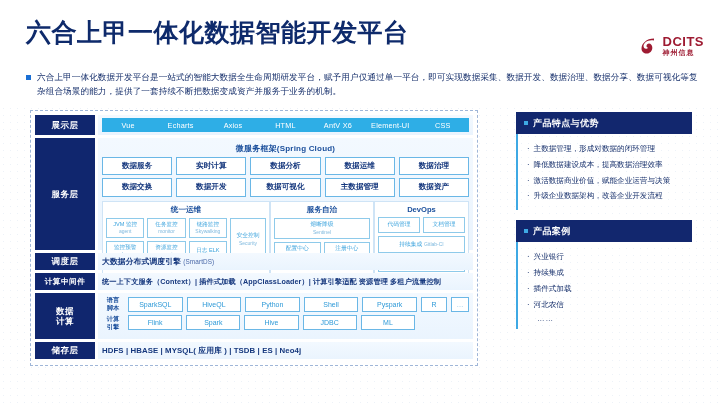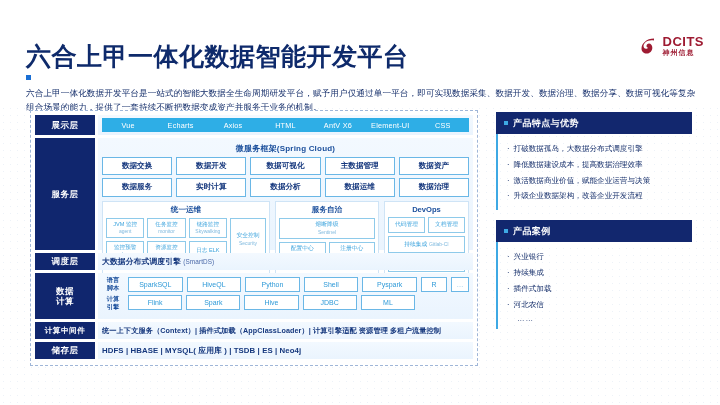--- a/index.html
+++ b/index.html
@@ -33,28 +33,28 @@
   .logo-text { line-height: 1; }
   .logo-en {
     font-size: 13px; font-weight: 700; color: #9e1b32; letter-spacing: .5px;
   }
   .logo-cn {
     font-size: 7px; font-weight: 700; color: #9e1b32; letter-spacing: 1px;
     margin-top: 1px;
   }
 
   .page-title {
-    position: absolute; left: 26px; top: 40px;
+    position: absolute; left: 26px; top: 16px;
     font-size: 25px; font-weight: 700; color: #0e2a6b;
     letter-spacing: .5px;
   }
 
   .subtitle-wrap {
     position: absolute; left: 26px; top: 70px; width: 672px;
-    display: flex; gap: 6px; flex-direction: column;
+    display: flex; gap: 6px;
   }
   .sq-bullet {
     width: 5px; height: 5px; background: #1a6fd4; margin-top: 5px; flex: 0 0 auto;
   }
   .subtitle {
     font-size: 8.6px; line-height: 1.65; color: #17306c; letter-spacing: .1px;
   }
 
   
   .diagram {
@@ -106,21 +106,21 @@
   .func-cell {
     flex: 1 1 0;
     border: 1px solid #6ab7e6;
     background: #ffffff;
     color: #16387e;
     font-size: 7.6px; font-weight: 700;
     text-align: center;
     padding: 3.2px 0;
   }
 
-  .three-cols { display: flex; gap: 5px; }
+  .three-cols { display: flex; }
   .col-box {
     background: #ffffff;
     border: 1px solid #cfe4f6;
     padding: 2px 3px 3px;
     display: flex; flex-direction: column;
   }
   .col-ops { flex: 0 0 168px; }
   .col-gov { flex: 0 0 104px; }
   .col-devops { flex: 1 1 auto; }
   .col-title {
@@ -200,21 +200,21 @@
     border: 1px solid #6ab7e6; background: #ffffff;
     color: #2f9ad8; font-size: 7px; text-align: center;
     padding: 3px 0;
   }
   .dc-cell.narrow { flex: 0 0 26px; }
   .dc-cell.dots { flex: 0 0 18px; color:#8cc6e8; }
   .dc-spacer { flex: 0 0 50px; }
 
   
   .side { position: absolute; left: 496px; top: 112px; width: 196px; }
-  .card { margin-bottom: 10px; }
+  .card { margin-bottom: 10px; margin-left: 20px; }
   .card-head {
     background: #12276e;
     color: #ffffff;
     font-size: 9px; font-weight: 700;
     padding: 4.5px 8px;
     display: flex; align-items: center; gap: 5px;
     letter-spacing: .4px;
   }
   .head-bullet { width: 4px; height: 4px; background: #3ea9e4; flex: 0 0 auto; }
   .card-body {
@@ -269,32 +269,32 @@
   </div>
 
   <div class="layer-row" style="height:112px">
     <div class="layer-label">服务层</div>
     <div class="layer-body svc-body">
 
       <div class="micro-title">微服务框架(Spring Cloud)</div>
 
       <div class="func-grid">
         <div class="func-row">
+          <div class="func-cell">数据服务</div>
+          <div class="func-cell">实时计算</div>
+          <div class="func-cell">数据分析</div>
+          <div class="func-cell">数据运维</div>
+          <div class="func-cell">数据治理</div>
+        </div>
+        <div class="func-row">
           <div class="func-cell">数据交换</div>
           <div class="func-cell">数据开发</div>
           <div class="func-cell">数据可视化</div>
           <div class="func-cell">主数据管理</div>
           <div class="func-cell">数据资产</div>
-        </div>
-        <div class="func-row">
-          <div class="func-cell">数据服务</div>
-          <div class="func-cell">实时计算</div>
-          <div class="func-cell">数据分析</div>
-          <div class="func-cell">数据运维</div>
-          <div class="func-cell">数据治理</div>
         </div>
       </div>
 
       <div class="three-cols">
 
         <div class="col-box col-ops">
           <div class="col-title">统一运维</div>
           <div class="ops-wrap">
             <div class="ops-grid">
               <div class="ops-line">
@@ -383,20 +383,27 @@
 
   <div class="layer-row" style="height:17px">
     <div class="layer-label">调度层</div>
     <div class="layer-body">
       <div class="center-line">
         <span>大数据分布式调度引擎</span>&nbsp;<span class="en">(SmartDS)</span>
       </div>
     </div>
   </div>
 
+  <div class="layer-row" style="height:17px">
+    <div class="layer-label" style="font-size:7.6px">计算中间件</div>
+    <div class="layer-body">
+      <div class="center-line small">统一上下文服务（Context）| 插件式加载（AppClassLoader）| 计算引擎适配 资源管理 多租户流量控制</div>
+    </div>
+  </div>
+
   <div class="layer-row" style="height:46px">
     <div class="layer-label">
       <div>
         <div>数据</div>
         <div>计算</div>
       </div>
     </div>
     <div class="layer-body dc-body">
       <div class="dc-row">
         <div class="dc-tag">
@@ -424,46 +431,39 @@
           <div class="dc-cell">Hive</div>
           <div class="dc-cell">JDBC</div>
           <div class="dc-cell">ML</div>
           <div class="dc-spacer"></div>
         </div>
       </div>
     </div>
   </div>
 
   <div class="layer-row" style="height:17px">
-    <div class="layer-label" style="font-size:7.6px">计算中间件</div>
-    <div class="layer-body">
-      <div class="center-line small">统一上下文服务（Context）| 插件式加载（AppClassLoader）| 计算引擎适配 资源管理 多租户流量控制</div>
-    </div>
-  </div>
-
-  <div class="layer-row" style="height:17px">
     <div class="layer-label">储存层</div>
     <div class="layer-body">
       <div class="center-line">HDFS | HBASE | MYSQL( 应用库 ) | TSDB | ES | Neo4j</div>
     </div>
   </div>
 
 </div>
 
 <div class="side">
 
   <div class="card">
     <div class="card-head">
       <span class="head-bullet"></span>
       <span>产品特点与优势</span>
     </div>
     <div class="card-body">
       <div class="card-item">
         <span class="dot-bullet">·</span>
-        <span>打破数据孤岛，大数据分布式调度引擎</span>
+        <span>主数据管理，形成对数据的闭环管理</span>
       </div>
       <div class="card-item">
         <span class="dot-bullet">·</span>
         <span>降低数据建设成本，提高数据治理效率</span>
       </div>
       <div class="card-item">
         <span class="dot-bullet">·</span>
         <span>激活数据商业价值，赋能企业运营与决策</span>
       </div>
       <div class="card-item">

